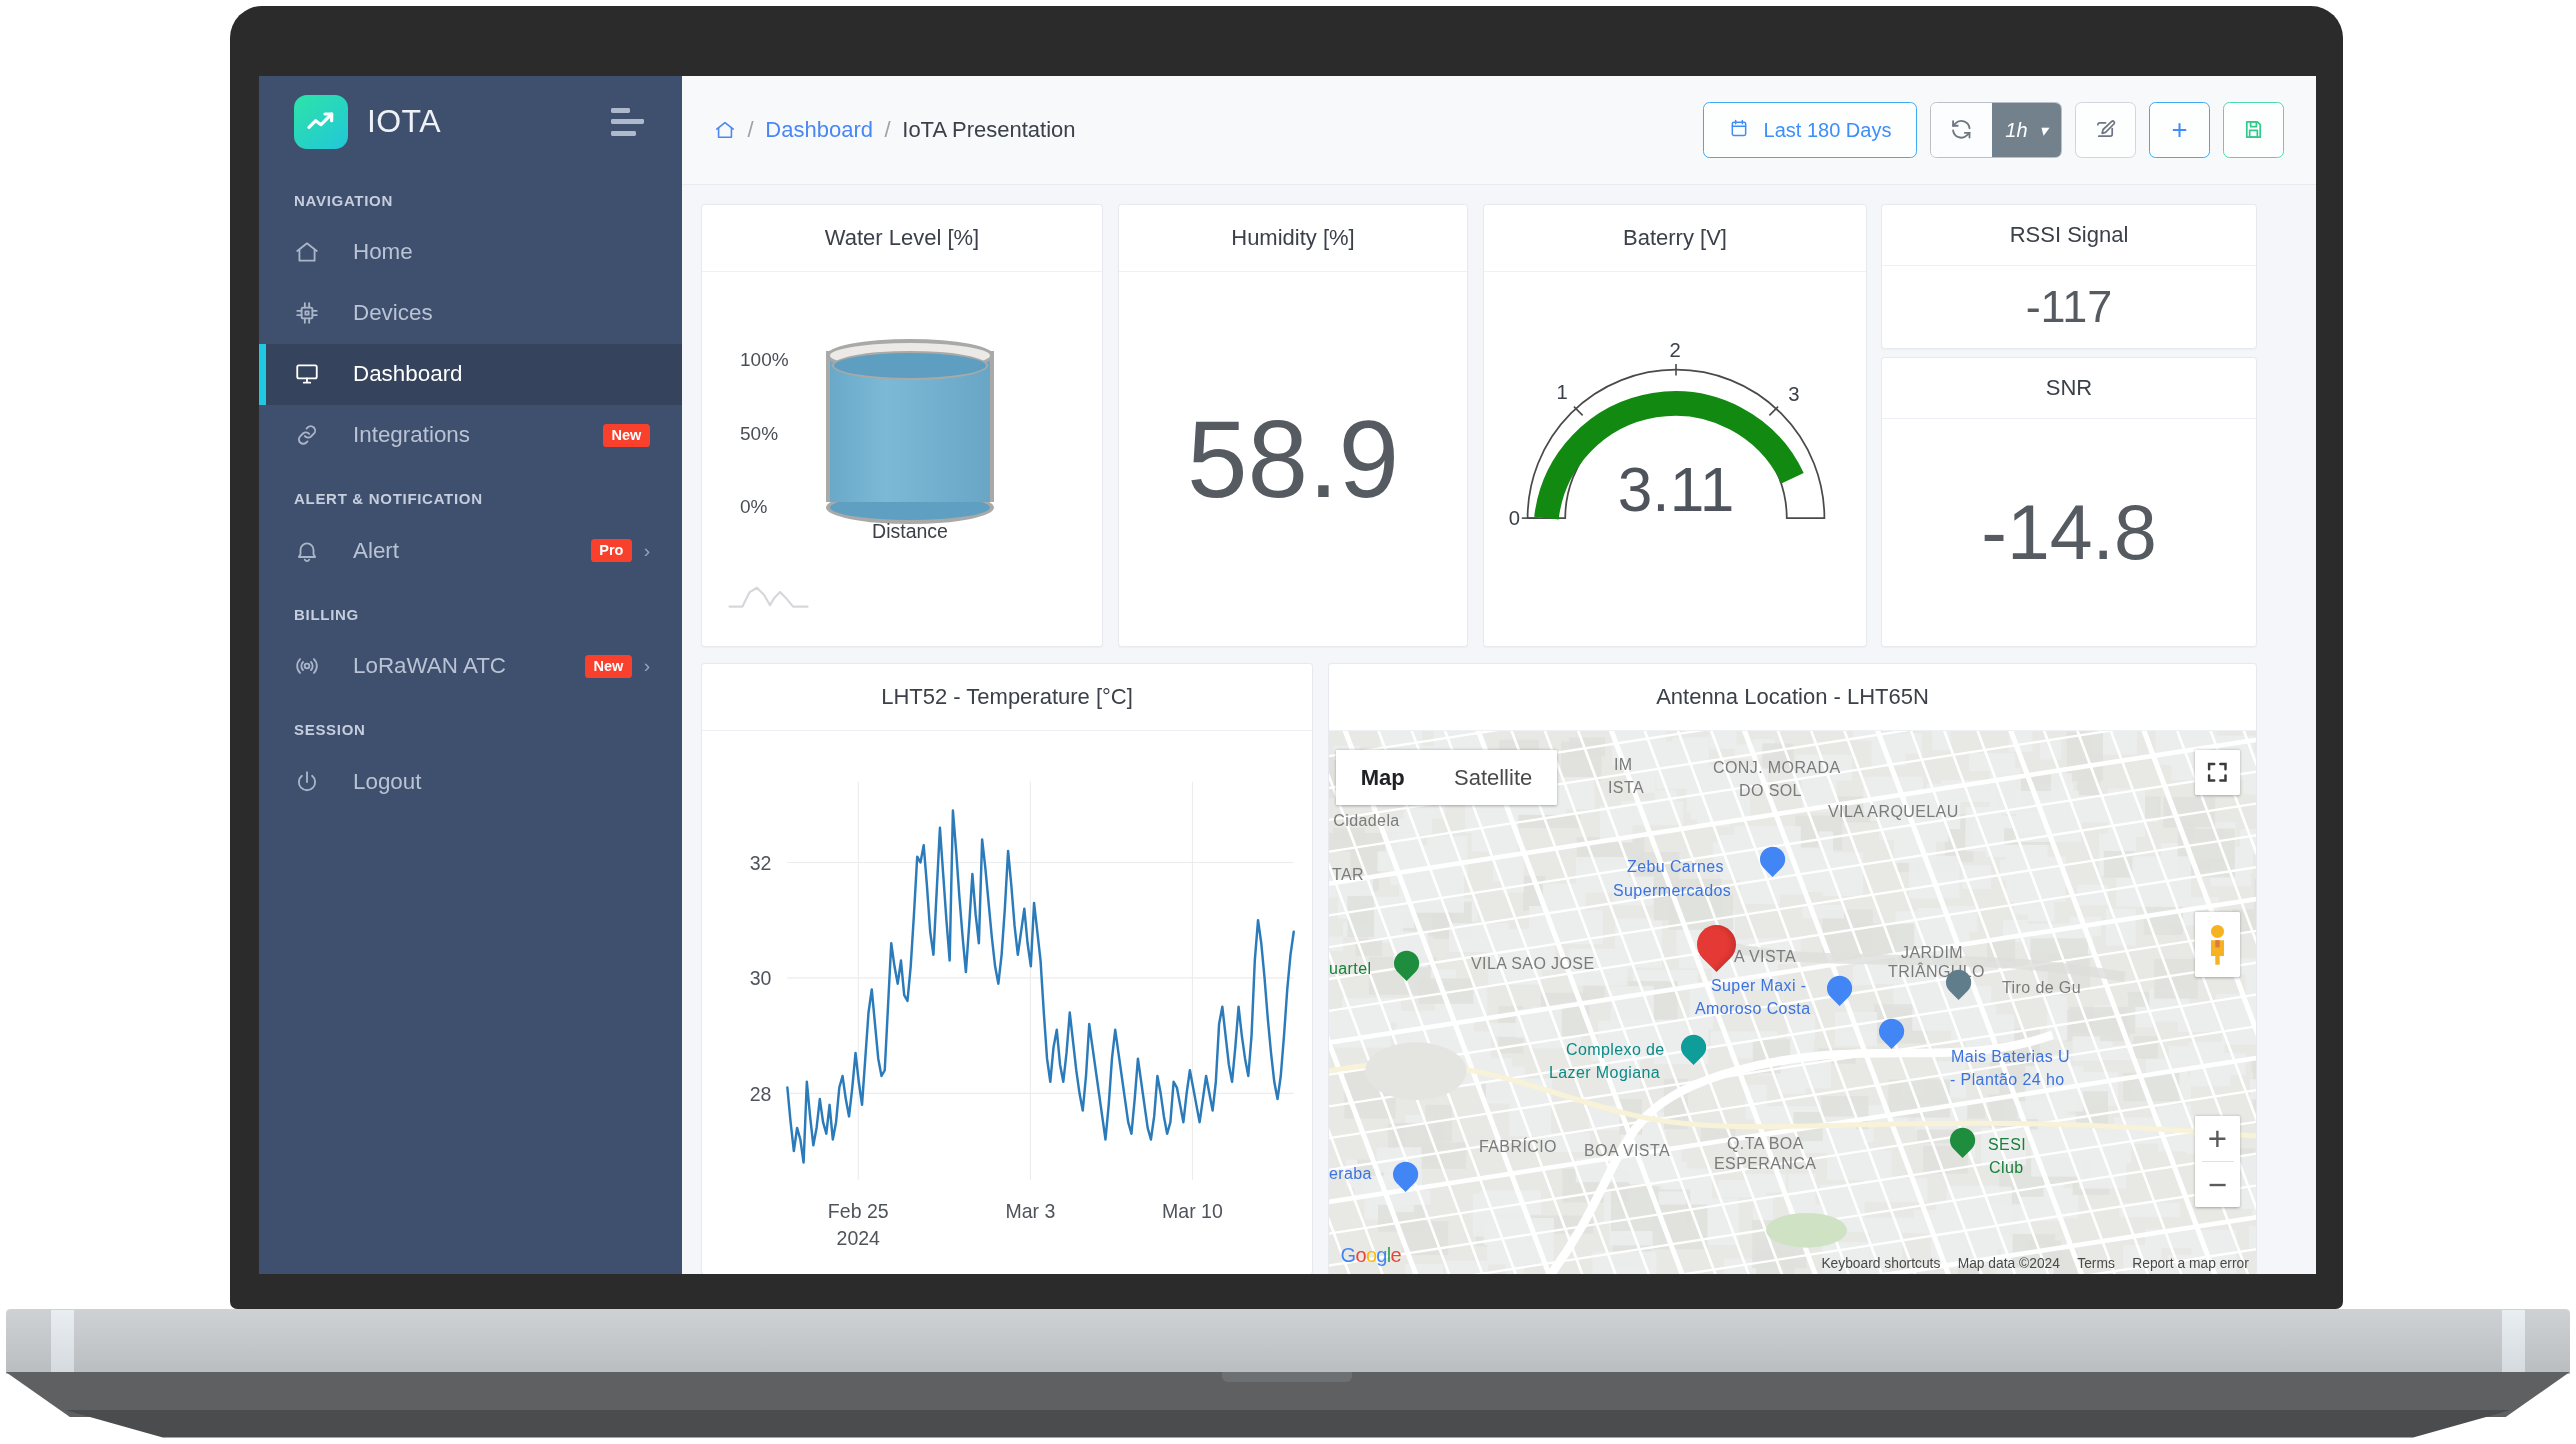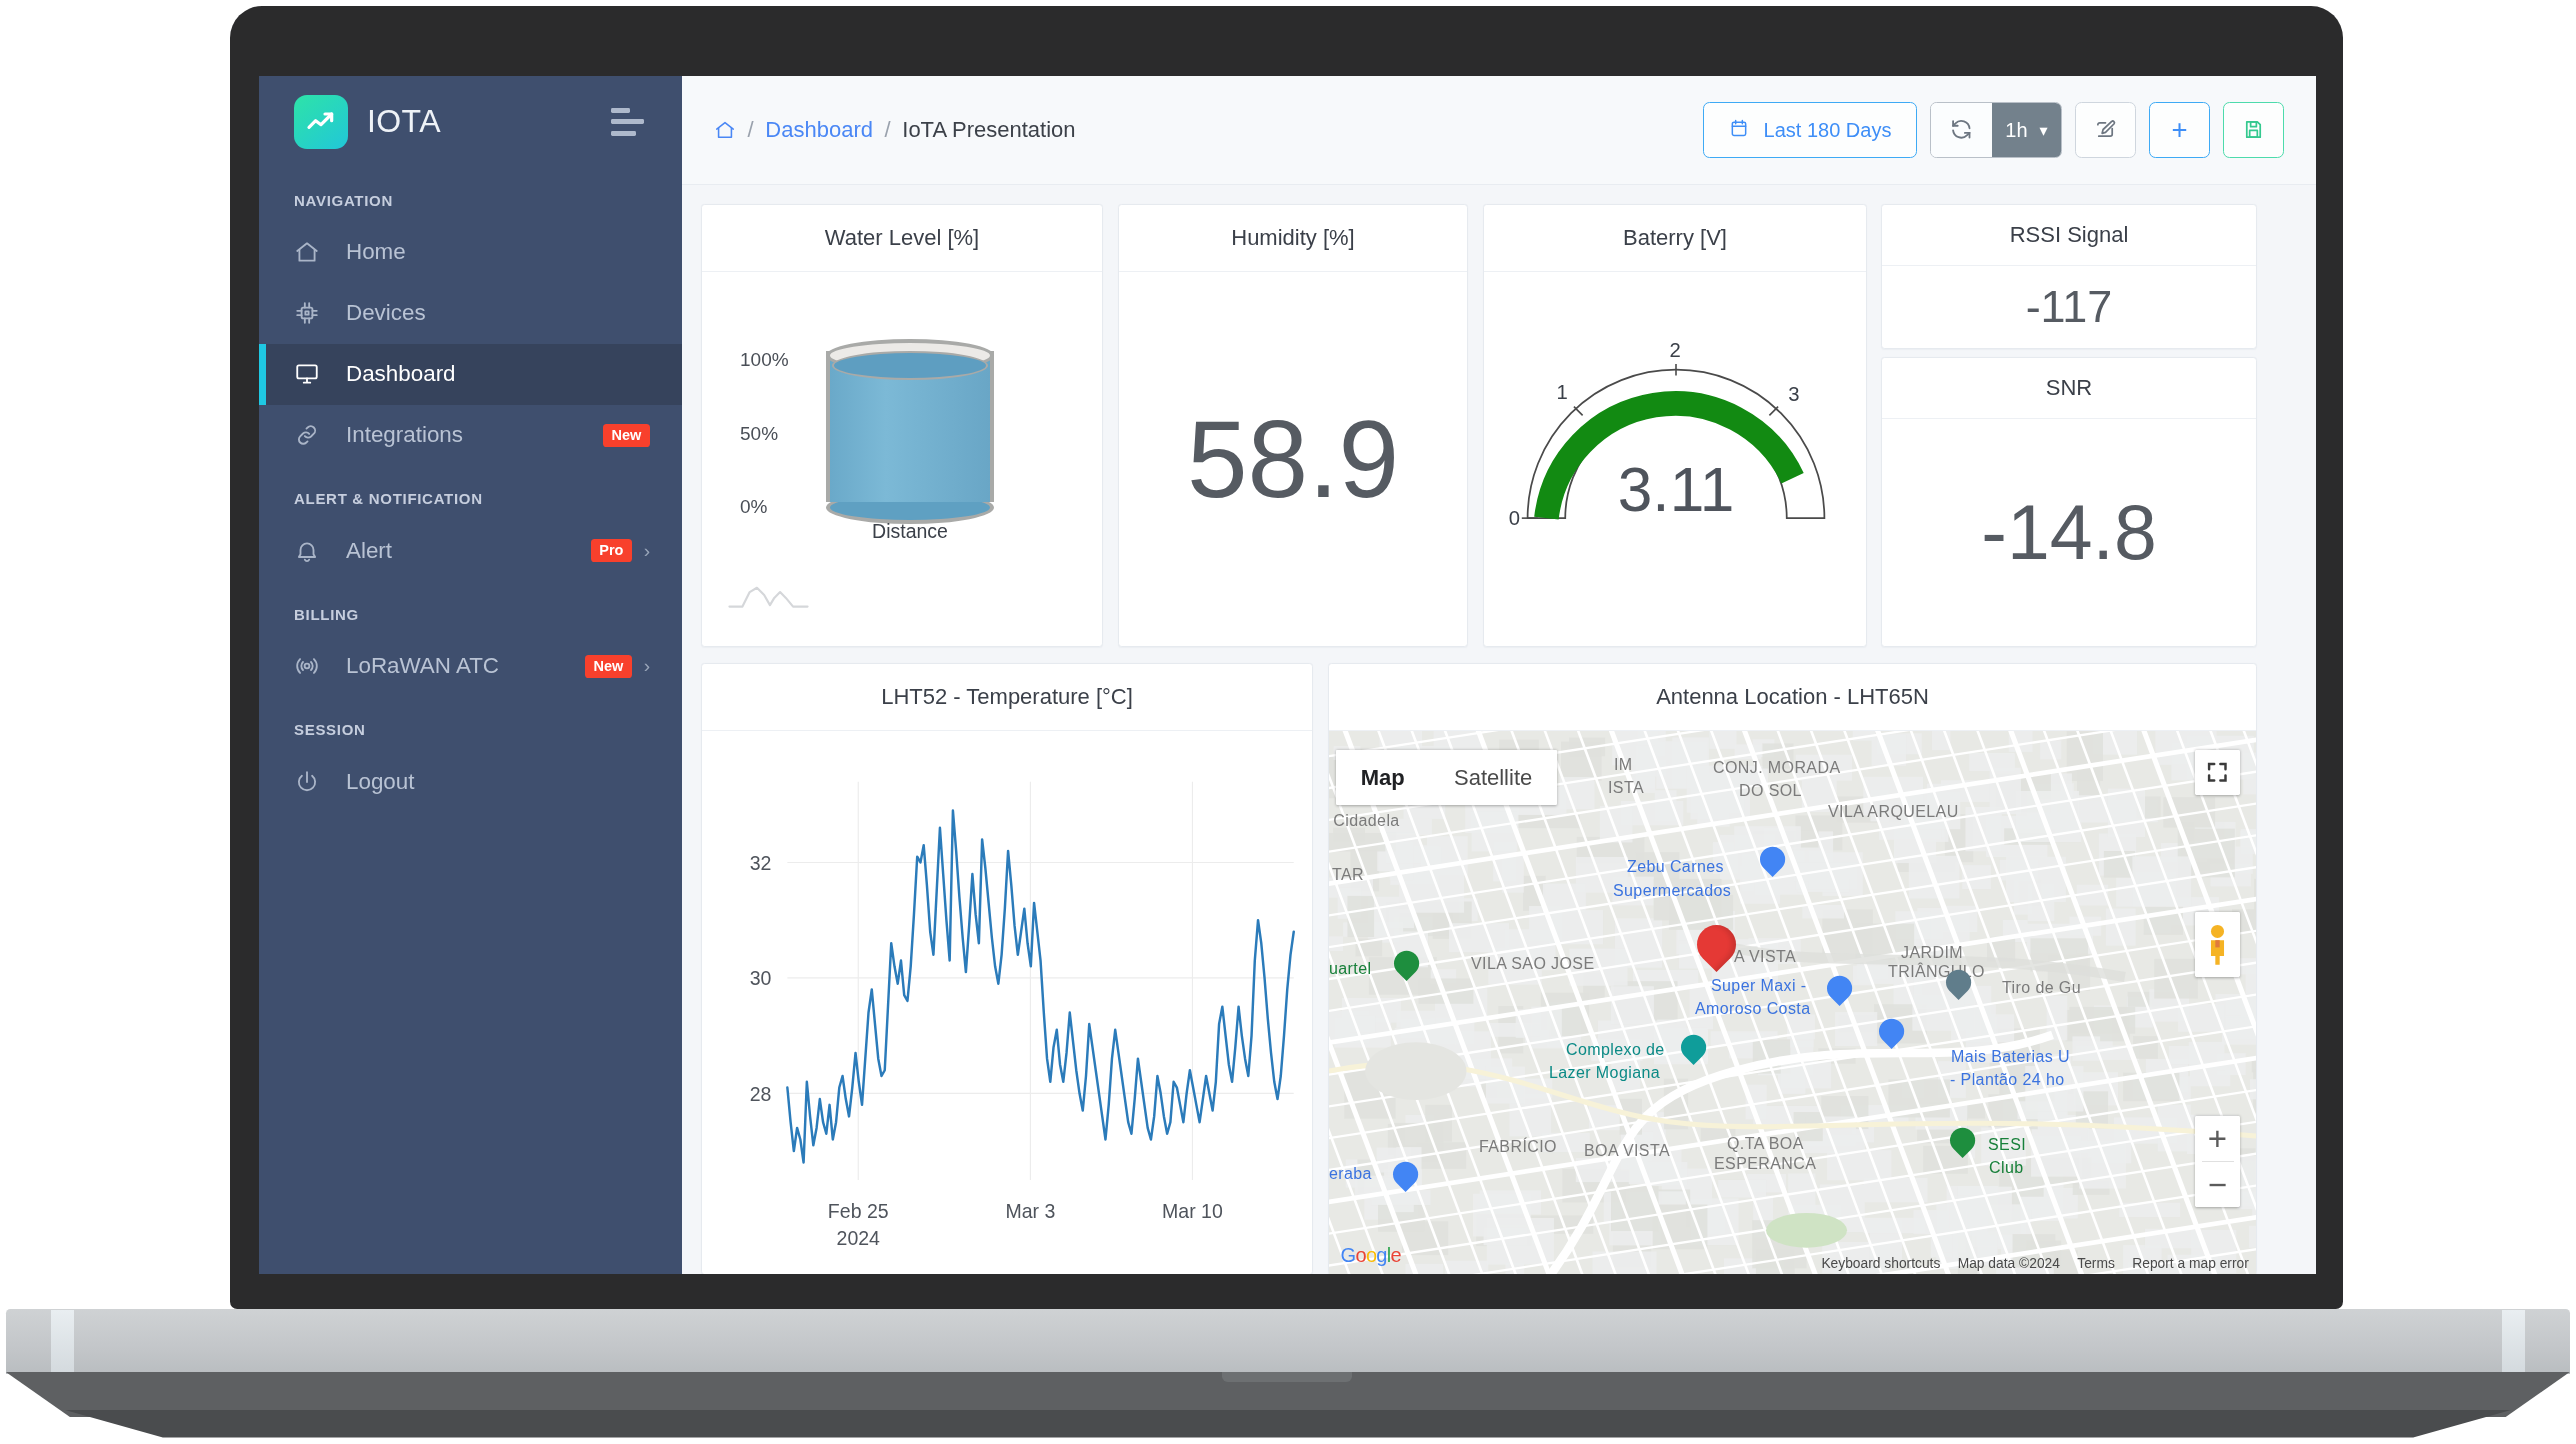--- a/index.html
+++ b/index.html
@@ -79,21 +79,21 @@
 
   .nav-section {
     color:#c6cede; font-size: 15px; font-weight: bold; letter-spacing: 0.7px;
     padding: 24.6px 35px 13px 35px;
   }
   .nav-item {
     display:flex; align-items:center; height: 61px; padding: 0 32px 0 35px;
     color:#b9c3d4; font-size: 22.4px; cursor:pointer; position:relative;
   }
   .nav-item .nav-ico { width: 32px; flex:0 0 32px; display:flex; align-items:center; color:#aab5c8; }
-  .nav-item .nav-label { margin-left: 20px; }
+  .nav-item .nav-label { margin-left: 27px; }
   .nav-item.active { background:#36435c; color:#ffffff; }
   .nav-item.active:before {
     content:""; position:absolute; left:0; top:0; bottom:0; width:6.5px; background:#1fc8e3;
   }
   .nav-item.active .nav-ico { color:#ffffff; }
   .badge {
     margin-left:auto; background:#f8402c; color:#fff; font-size: 14.5px;
     font-weight:bold; border-radius:3.6px; padding: 4.3px 8.7px; line-height:1;
   }
   .chev { margin-left: 11.6px; color:#9aa6ba; font-size: 19px; }
@@ -112,21 +112,21 @@
   .toolbar { margin-left:auto; display:flex; align-items:center; gap: 13px; }
   .tb-btn {
     height: 56px; border-radius: 6.5px; background:#fdfefe;
     display:flex; align-items:center; justify-content:center; cursor:pointer;
     border:0.7px solid #cfd6de;
   }
   .tb-date { border-color:#3eaaf5; color:#3e8ef7; padding: 0 24.6px; gap: 14.5px; font-size: 20px; }
   .tb-group { display:flex; border:0.7px solid #b9c0c8; border-radius:6.5px; overflow:hidden; height:56px; }
   .tb-group .seg { display:flex; align-items:center; justify-content:center; cursor:pointer; }
   .tb-refresh { width: 61px; background:#fbfdfe; color:#6d7681; }
-  .tb-interval { width: 69px; background:#73818c; color:#ffffff; font-size: 20px; gap: 12px; }
+  .tb-interval { width: 69px; background:#73818c; color:#ffffff; font-size: 20px; gap: 12px; font-style: italic; }
   .tb-square { width: 61px; }
   .tb-edit { color:#6d7681; }
   .tb-add { border-color:#3eaaf5; color:#3e8ef7; font-size: 27.5px; }
   .tb-save { border-color:#4ddbac; color:#34c98f; }
 
   
   #content {
     position:absolute; left: 423px; top: 109px; width: 1634px; height: 1089px;
     background:#f4f6f9; padding: 19px 19px 0 19px;
   }

